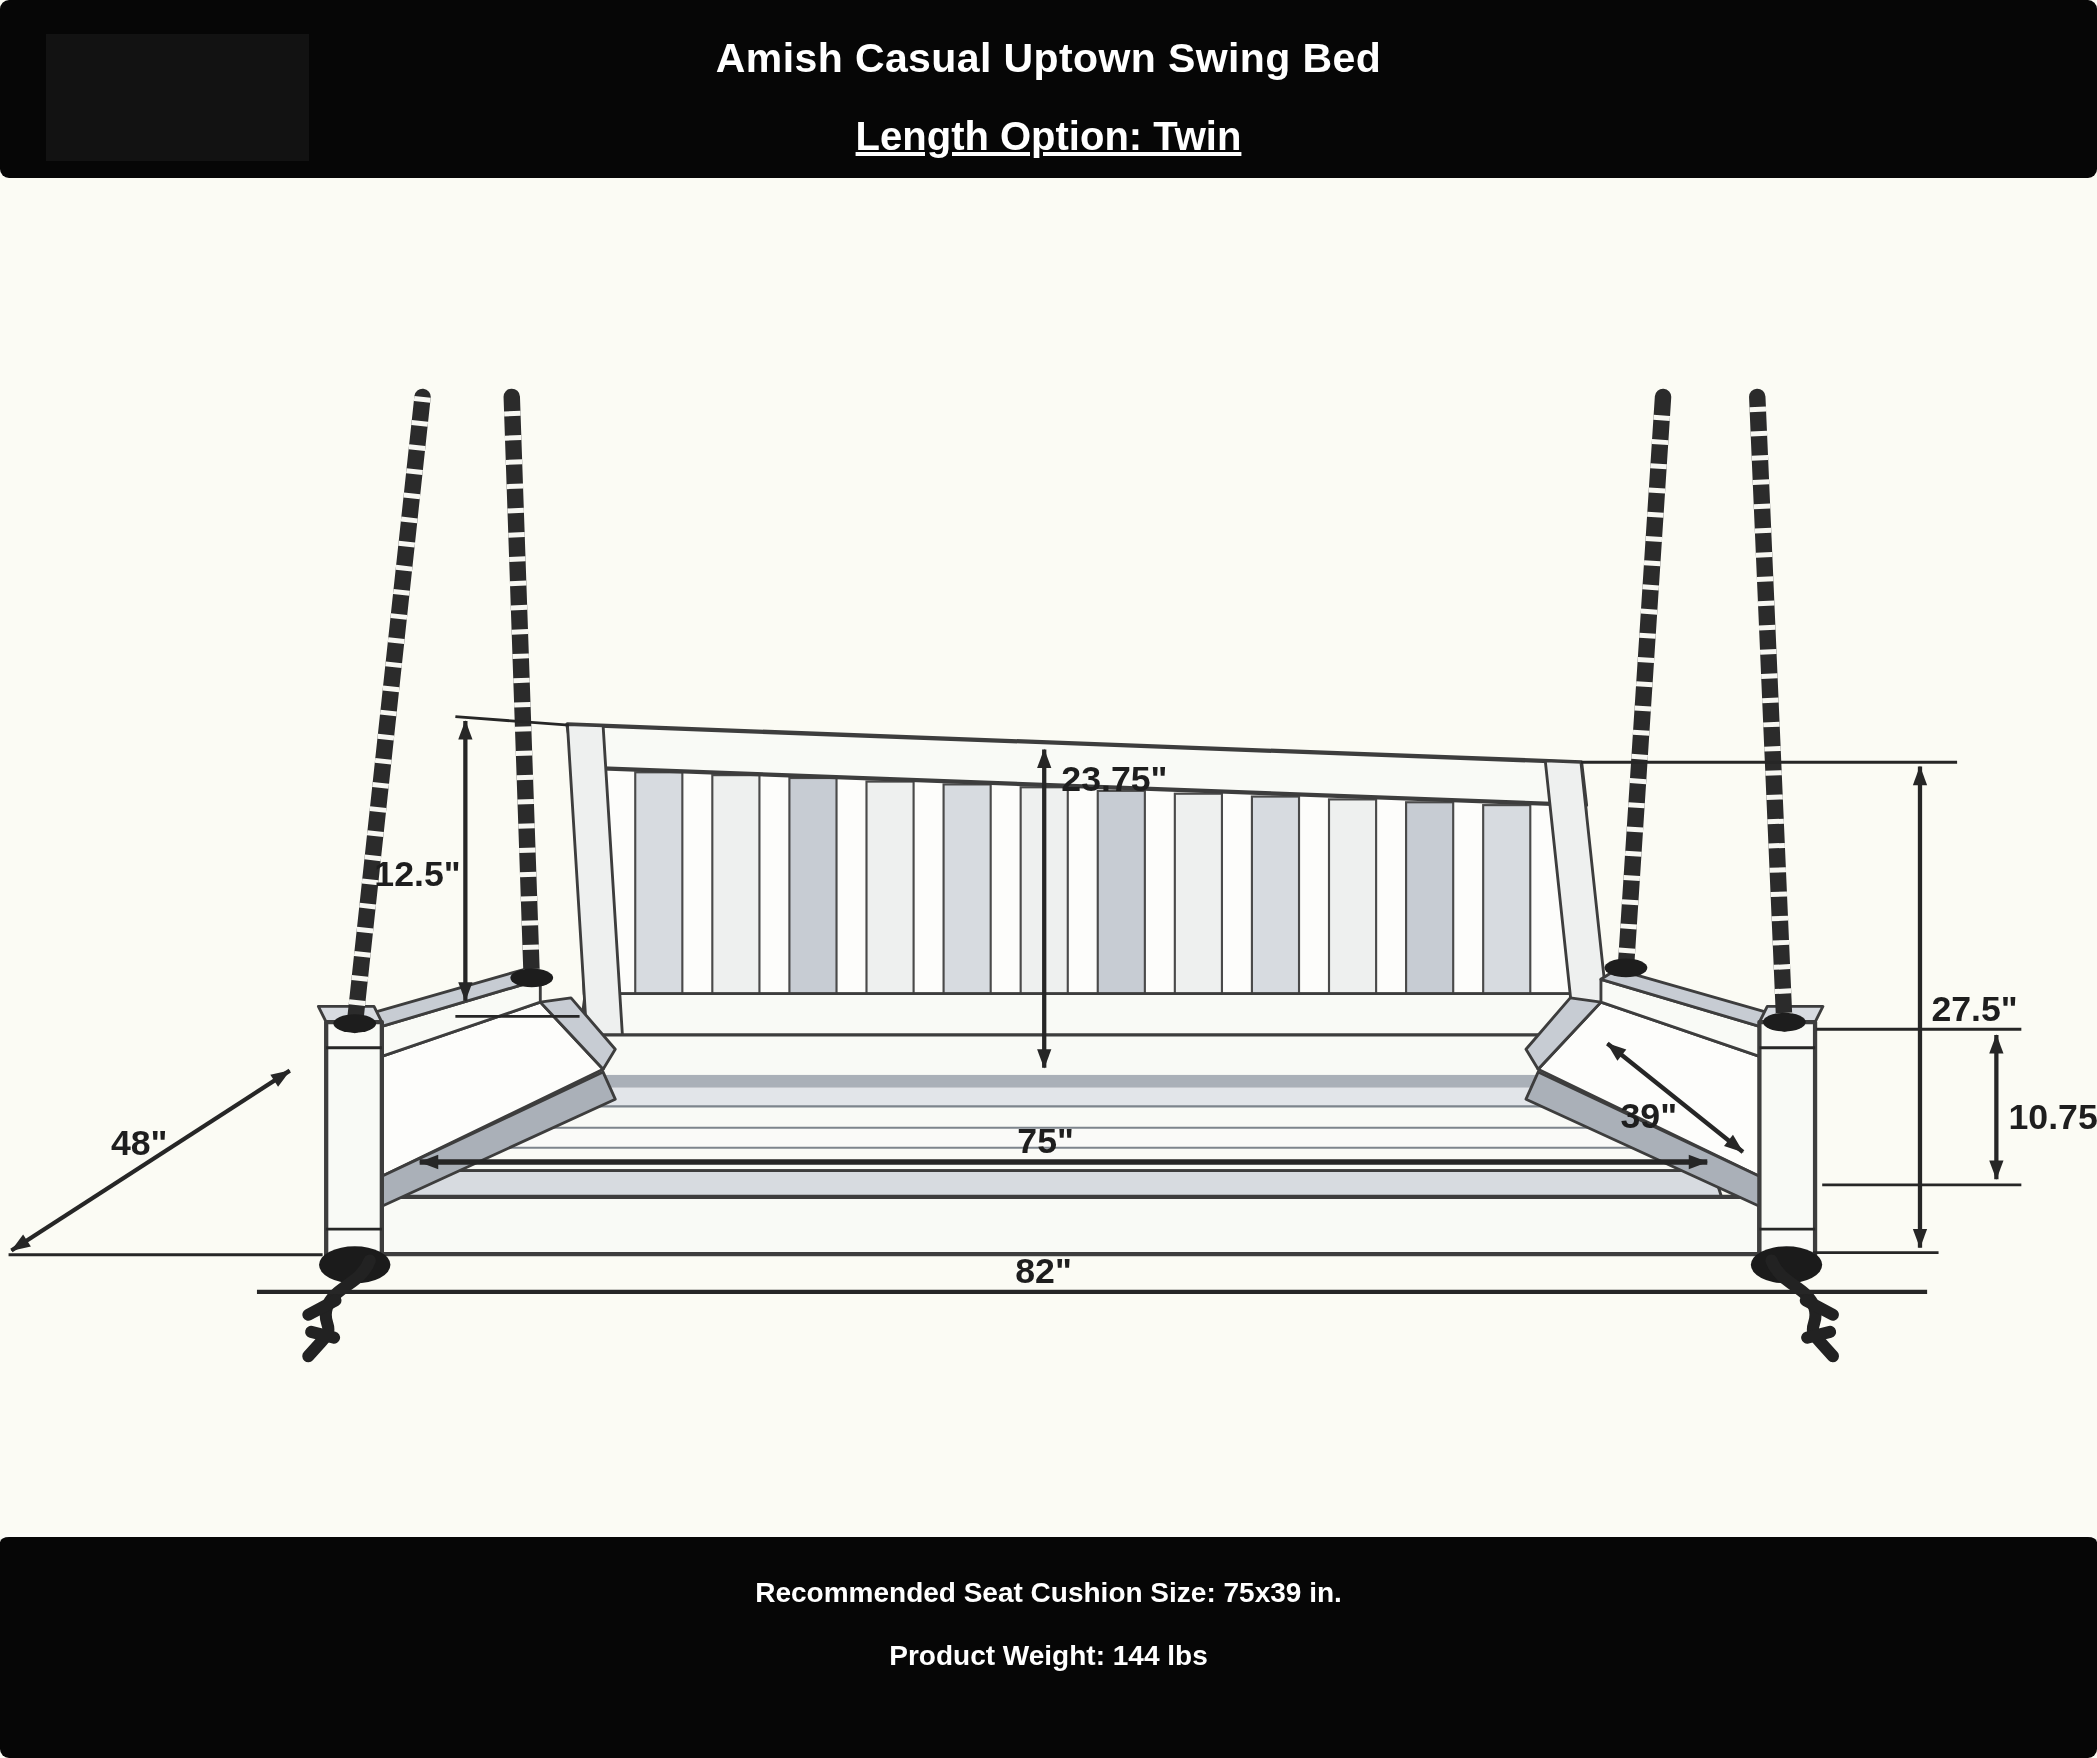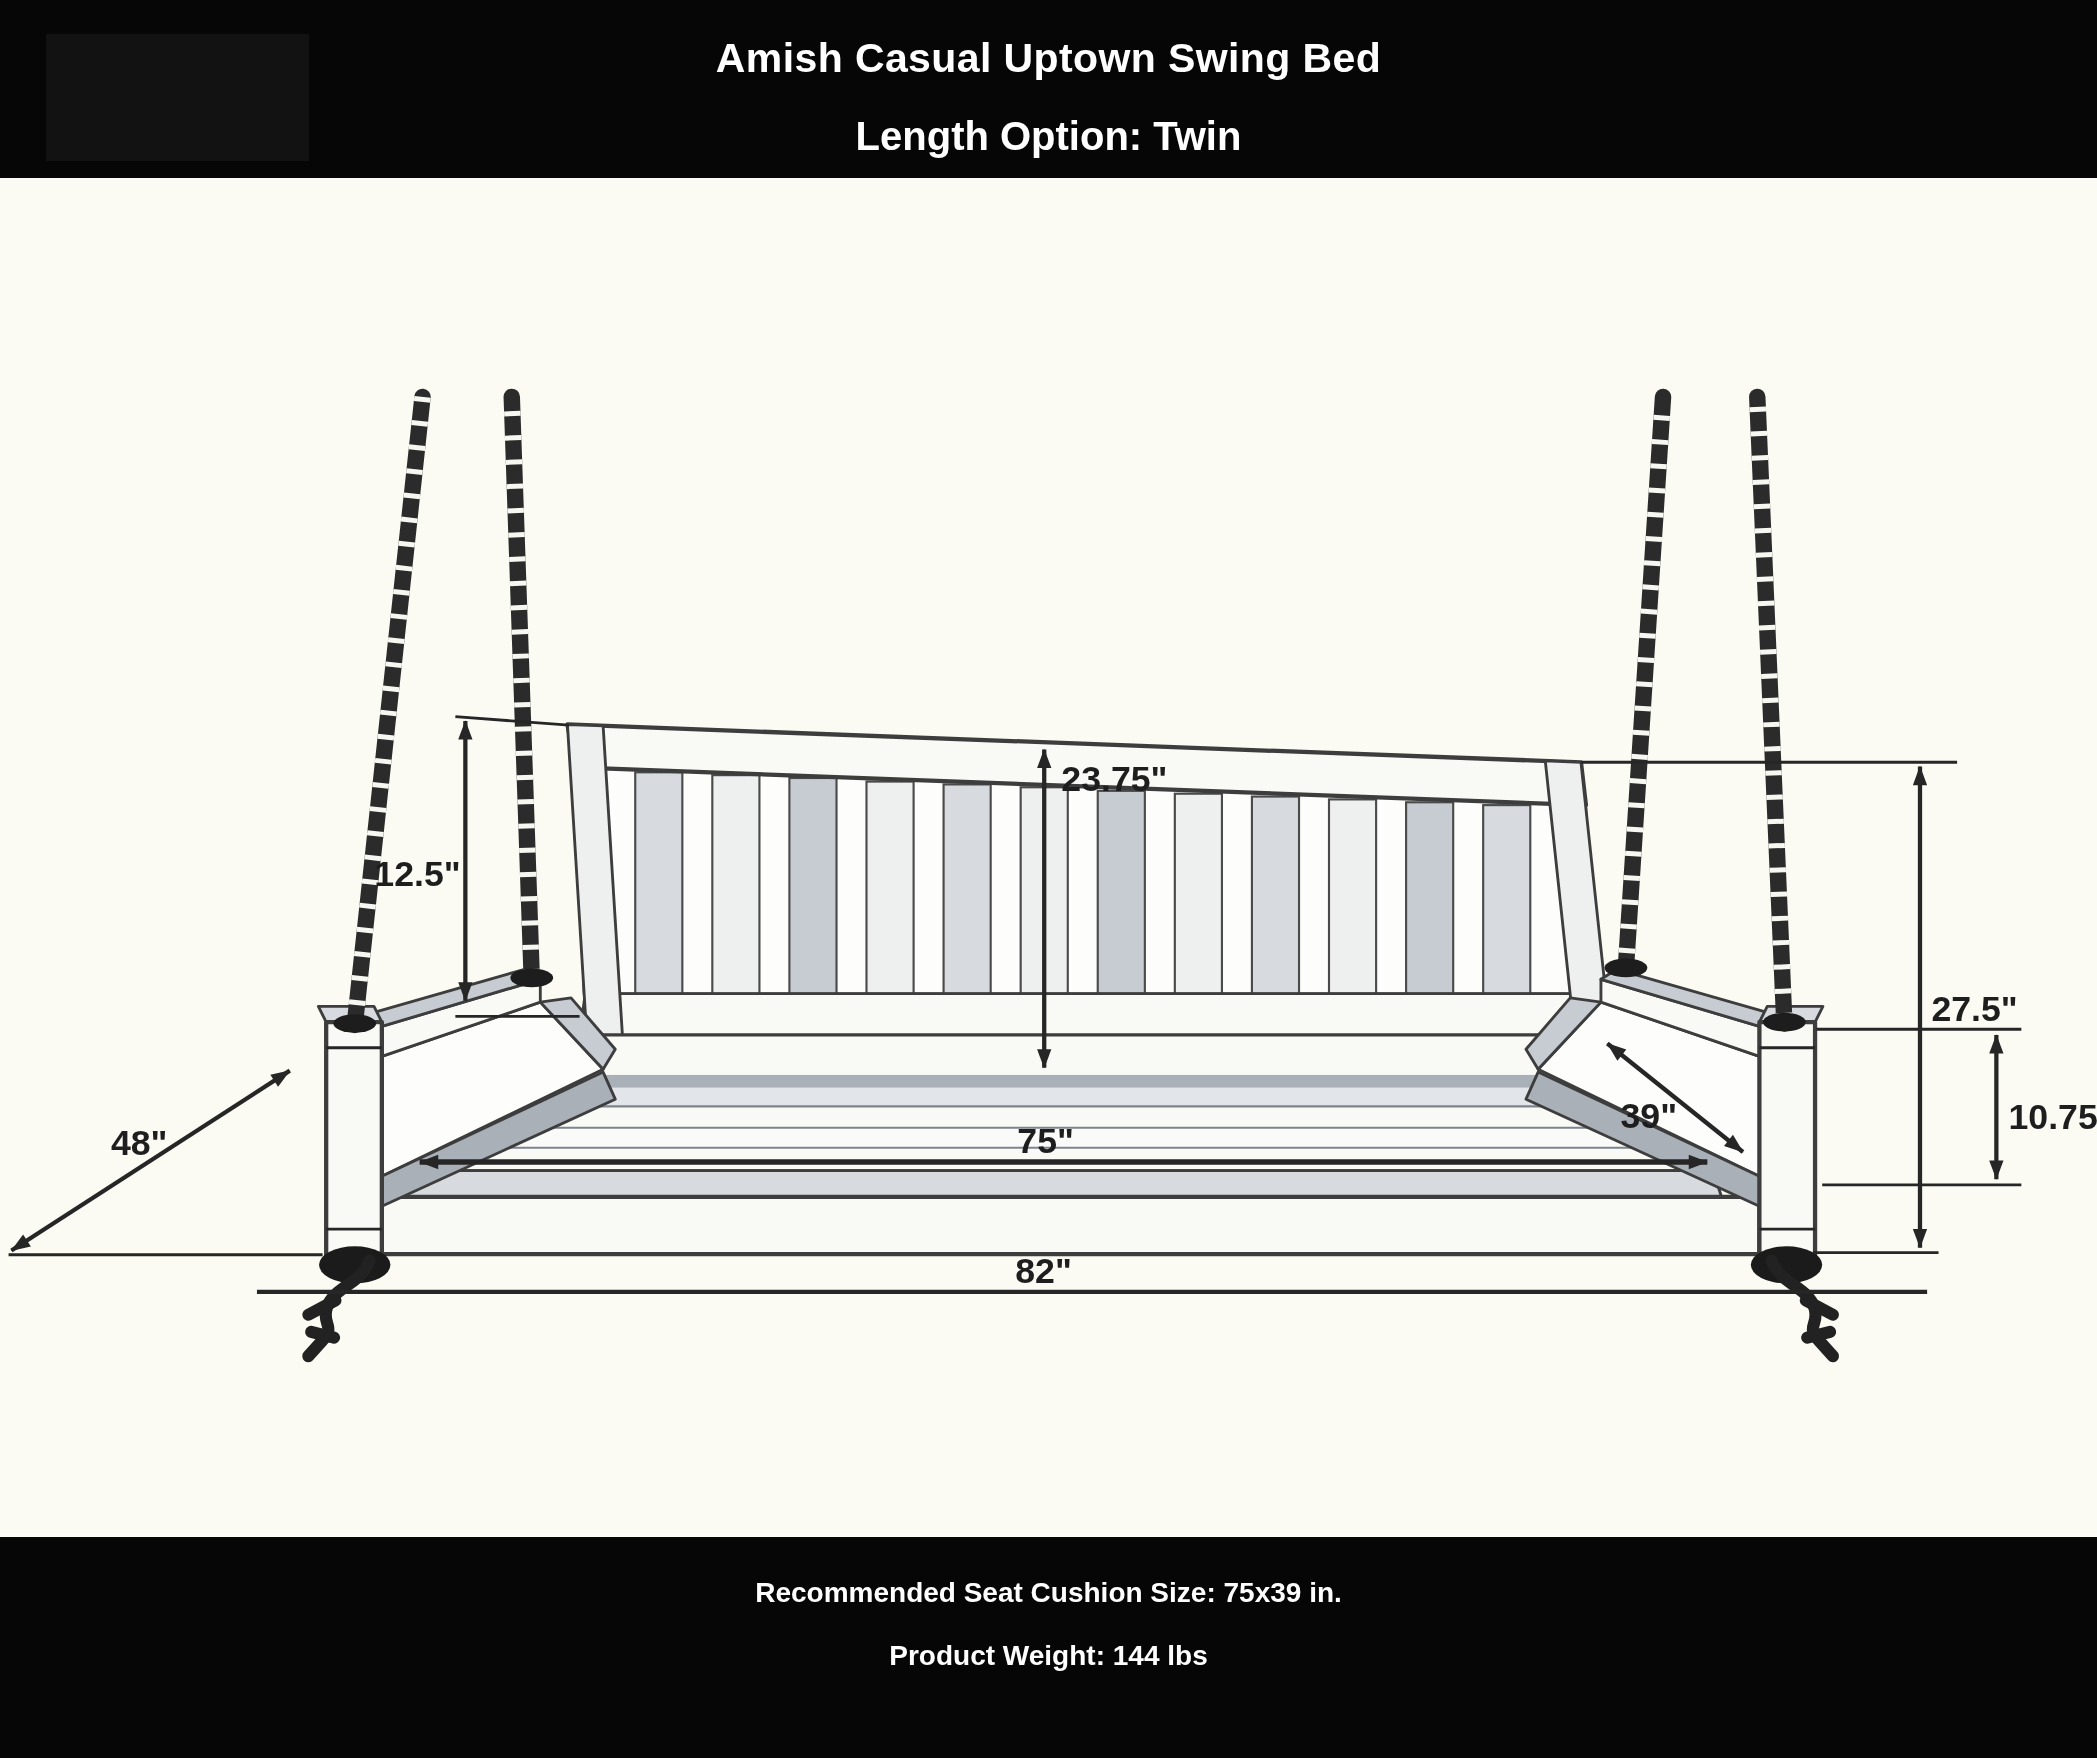--- a/index.html
+++ b/index.html
@@ -13,26 +13,26 @@
   #canvas{
     position:relative;width:2097px;height:1758px;
     background:var(--page-bg,#fbfbf4);
     font-family:"Liberation Sans","DejaVu Sans",sans-serif;
     overflow:hidden;
   }
   #drawing{position:absolute;left:0;top:0;width:2097px;height:1758px;}
   .band{
     position:absolute;left:0;width:100%;
     background:var(--band-bg,#060606);color:var(--band-text,#fff);
-    text-align:center;font-weight:700;
+    text-align:center;font-weight:700;border-radius:9px;
   }
   #header-band{top:0;height:178px;padding-top:31px;}
   #header-band .patch{position:absolute;left:46px;top:34px;width:263px;height:127px;background:#121212;}
   #title{position:relative;font-size:41px;line-height:54px;letter-spacing:0.4px;}
-  #subtitle{position:relative;font-size:40px;line-height:54px;margin-top:24px;}
+  #subtitle{position:relative;font-size:40px;line-height:54px;margin-top:24px;text-decoration:underline;}
   #footer-band{top:1533px;height:225px;padding-top:24px;border-top:4.3px solid #fcfcf8;}
   #footer-band .fline{font-size:28px;line-height:63px;}
   
   .wood{stroke:var(--line,#3d3d3d);stroke-width:4;fill:var(--wood-white,#f9faf6);stroke-linejoin:round;}
   .wood.thick{stroke-width:6;}
   .mid{fill:var(--wood-mid,#d7dbe0);}
   .mid2{fill:var(--wood-mid2,#c7ccd3);}
   .dark{fill:var(--wood-dark,#aab0b8);}
   .lightw{fill:var(--wood-light,#eef0ef);}
   .whitew{fill:#fdfdfb;}

